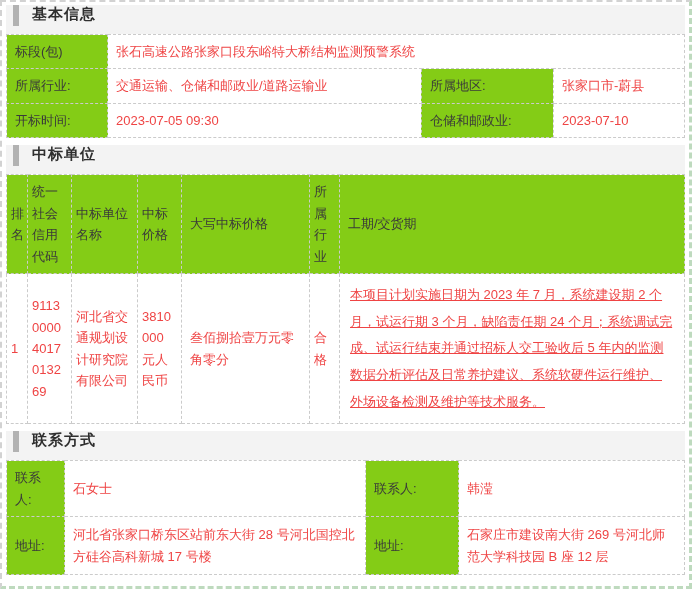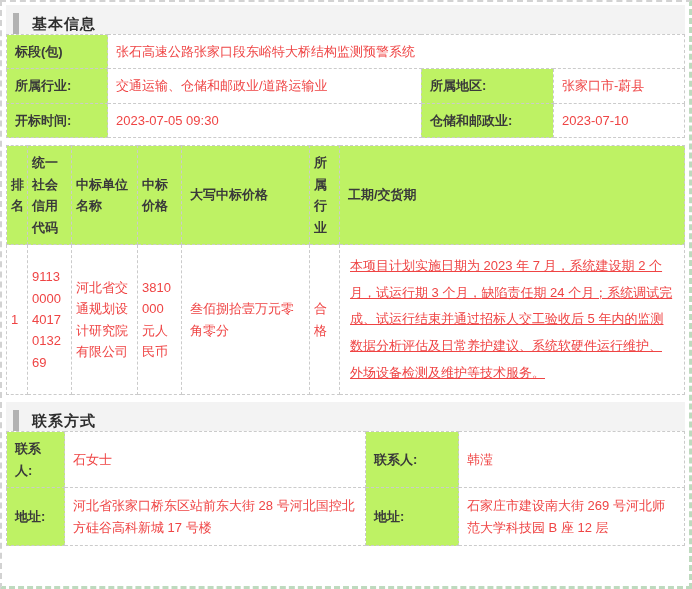--- a/index.html
+++ b/index.html
@@ -13,21 +13,21 @@
     width: 692px; height: 589px;
     border-style: dashed;
     border-width: 2px 3px 3px 2px;
     border-color: #d2d2d2 #bedabe #bedabe #d2d2d2;
     padding: 3px 4px 8px 4px;
     background: #fff;
     overflow: hidden;
   }
   .section { margin-bottom: 7px; }
   .section-header {
-    display: flex; align-items: flex-end;
+    display: flex; align-items: flex-start;
     background: #f3f3f3;
     height: 29px;
   }
   .accent-bar {
     width: 6px; height: 21px;
     background: #b2b2b2;
     margin-left: 7px;
     flex: 0 0 auto;
   }
   .section-title {
@@ -43,22 +43,22 @@
     border: 1px dashed #cbcbcb;
     font-size: 13px;
     padding: 6px 8px;
     line-height: 1.65;
     color: #ef4444;
     vertical-align: middle;
     word-wrap: break-word;
     overflow-wrap: break-word;
   }
   td.label, td.th {
-    background: #bef264;
-    font-weight: bold;
+    background: #84cc16;
+    font-weight: normal;
     color: #3a3a3a;
   }
   td.tight { padding: 6px 4px; }
   .break-all { word-break: break-all; }
   .winner-table td { vertical-align: middle; }
   .winner-table .delivery-cell { line-height: 2.05; padding: 8px 10px; text-decoration: underline; }
   .row-h1 td { height: 30px; }
 </style>
 </head>
 <body>
@@ -92,20 +92,24 @@
         <td class="label">开标时间:</td>
         <td>2023-07-05 09:30</td>
         <td class="label">仓储和邮政业:</td>
         <td>2023-07-10</td>
       </tr>
     </tbody>
       </table>
   </div>
 
   <div class="section">
+    <div class="section-header">
+      <div class="accent-bar"></div>
+      <div class="section-title">中标单位</div>
+    </div>
     <table class="winner-table">
       <colgroup>
         <col style="width:21px">
           <col style="width:44px">
           <col style="width:66px">
         <col style="width:44px">
           <col style="width:128px">
           <col style="width:30px">
           <col>
       </colgroup>

